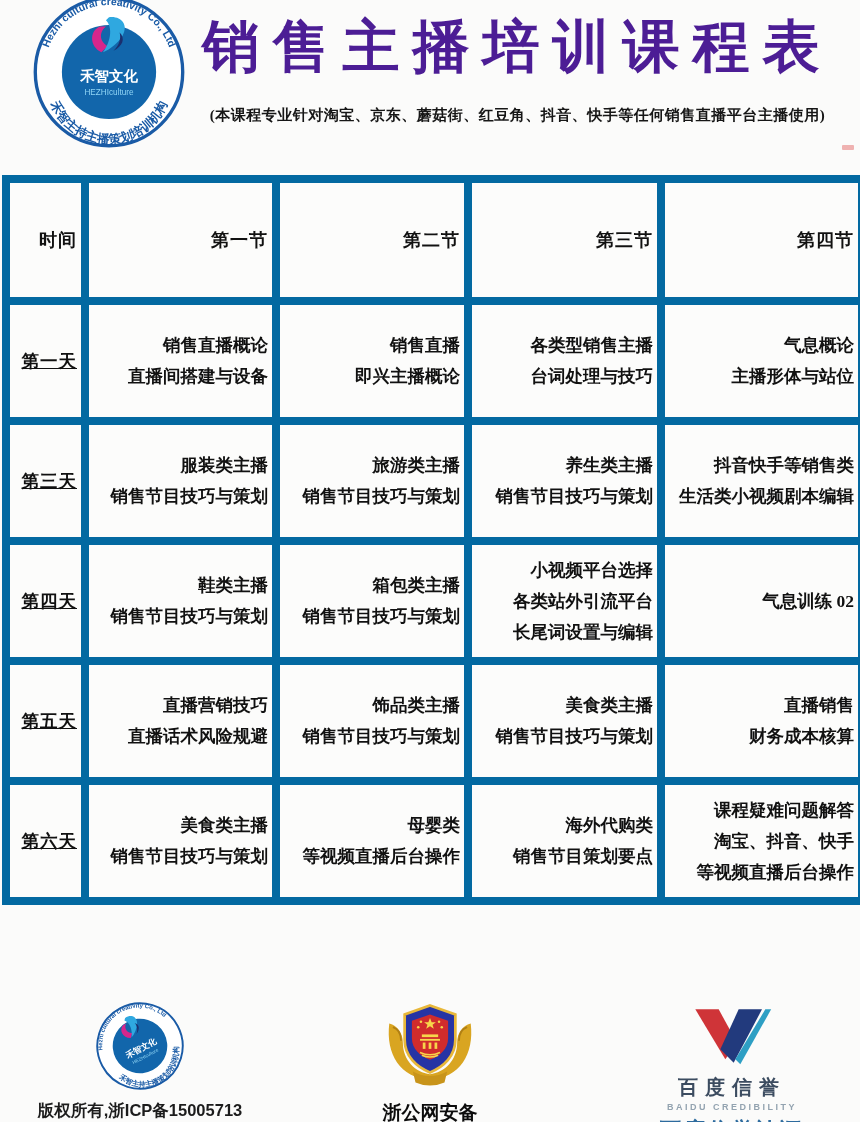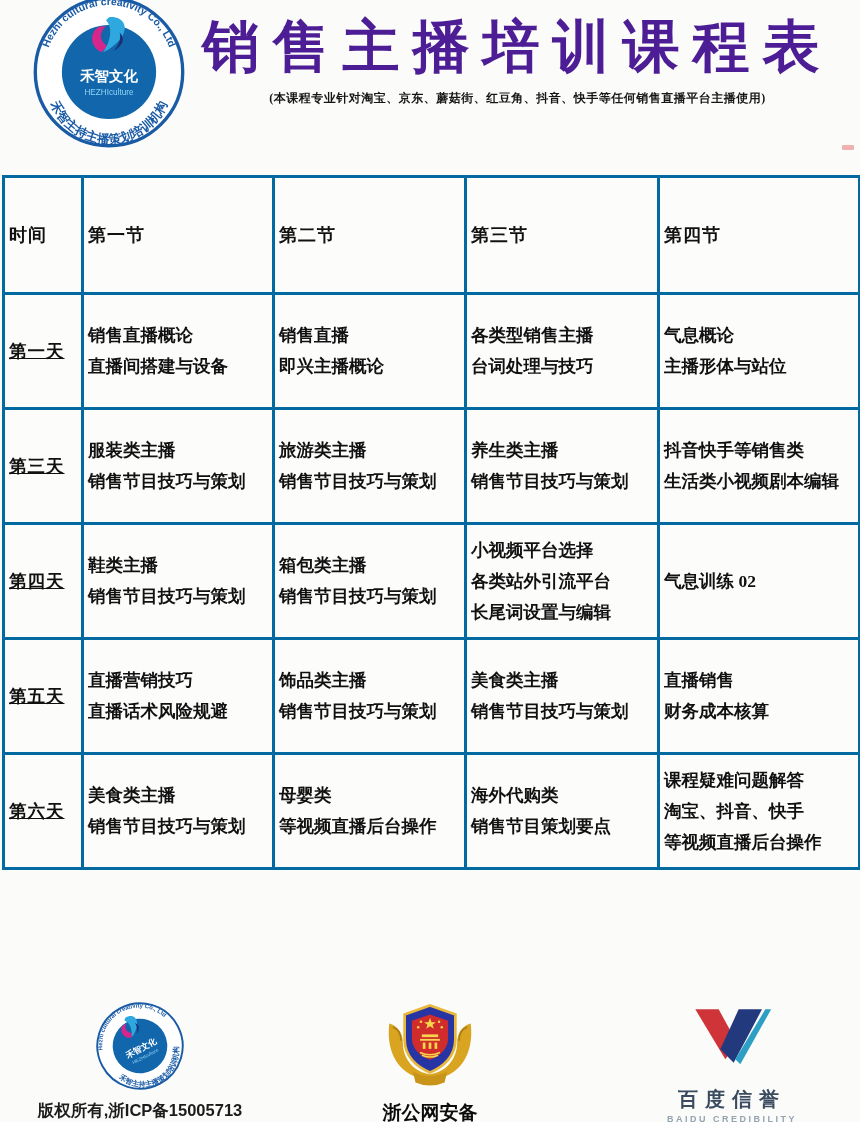--- a/index.html
+++ b/index.html
@@ -3,40 +3,40 @@
 <meta charset="utf-8">
 <style>
   html,body{margin:0;padding:0;}
   body{width:860px;height:1122px;background:#fbfbfa;font-family:"Liberation Serif","DejaVu Serif",serif;color:#111;}
   #page{position:relative;width:860px;height:1122px;overflow:hidden;background:#fbfbfa;}
 
   
   .hdr-logo{position:absolute;left:33px;top:-4px;width:152px;height:152px;}
   .hdr-text{position:absolute;left:175px;top:0;width:685px;text-align:center;}
   .title{margin-top:10px;font-size:57px;font-weight:700;letter-spacing:13px;line-height:74px;color:#4c1d95;}
-  .subtitle{margin-top:6px;font-size:12px;letter-spacing:.5px;color:#161616;font-weight:600;}
+  .subtitle{margin-top:22px;font-size:15px;letter-spacing:.5px;color:#161616;font-weight:600;}
 
   
   table.course{position:absolute;left:2px;top:175px;width:856px;border-collapse:collapse;table-layout:fixed;background:#fcfcfb;}
-  table.course td,table.course th{border:3px solid #0369a1;text-align:left;vertical-align:middle;padding:4px 4px;}
+  table.course td,table.course th{border:8px solid #0369a1;text-align:right;vertical-align:middle;padding:4px 4px;}
   table.course th{height:106px;font-size:18px;font-weight:700;letter-spacing:1px;}
   table.course td{height:104px;font-size:17.5px;font-weight:600;line-height:31px;white-space:pre-line;}
   td.day{font-size:20px;font-weight:700;letter-spacing:1px;text-decoration:underline;}
 
   
   .foot{position:absolute;top:998px;height:124px;}
   .foot-left{left:30px;width:220px;text-align:center;}
   .foot-mid{left:310px;width:240px;text-align:center;}
   .foot-right{left:622px;width:220px;text-align:center;}
   .foot-logo{width:88px;height:88px;transform:rotate(-28deg);margin-top:4px;}
   .copyright{margin-top:6px;font-family:"Liberation Sans","DejaVu Sans",sans-serif;font-size:16.5px;font-weight:700;color:#1c1c1c;}
   .badge-svg{width:100px;height:86px;margin-top:2px;}
   .police-text{margin-top:10px;font-family:"Liberation Sans","DejaVu Sans",sans-serif;font-size:19px;font-weight:700;color:#0c0c0c;}
   .baidu-svg{width:86px;height:60px;margin-top:8px;}
-  .baidu-cn{margin-top:16px;font-family:"Liberation Sans","DejaVu Sans",sans-serif;font-size:20px;letter-spacing:7px;color:#3c4c60;font-weight:600;}
+  .baidu-cn{margin-top:4px;font-family:"Liberation Sans","DejaVu Sans",sans-serif;font-size:20px;letter-spacing:7px;color:#3c4c60;font-weight:600;}
   .baidu-en{margin-top:1px;font-family:"Liberation Sans","DejaVu Sans",sans-serif;font-size:9px;letter-spacing:2.5px;color:#93a3b0;font-weight:700;}
   .baidu-cert{margin-top:4px;font-family:"Liberation Sans","DejaVu Sans",sans-serif;font-size:21px;letter-spacing:3px;color:#2d6b9e;font-weight:600;}
 
   .red-artifact{position:absolute;left:842px;top:145px;width:12px;height:5px;background:rgba(224,88,88,.45);border-radius:1px;}
 </style>
 </head>
 <body>
 
 <div id="page">
 

